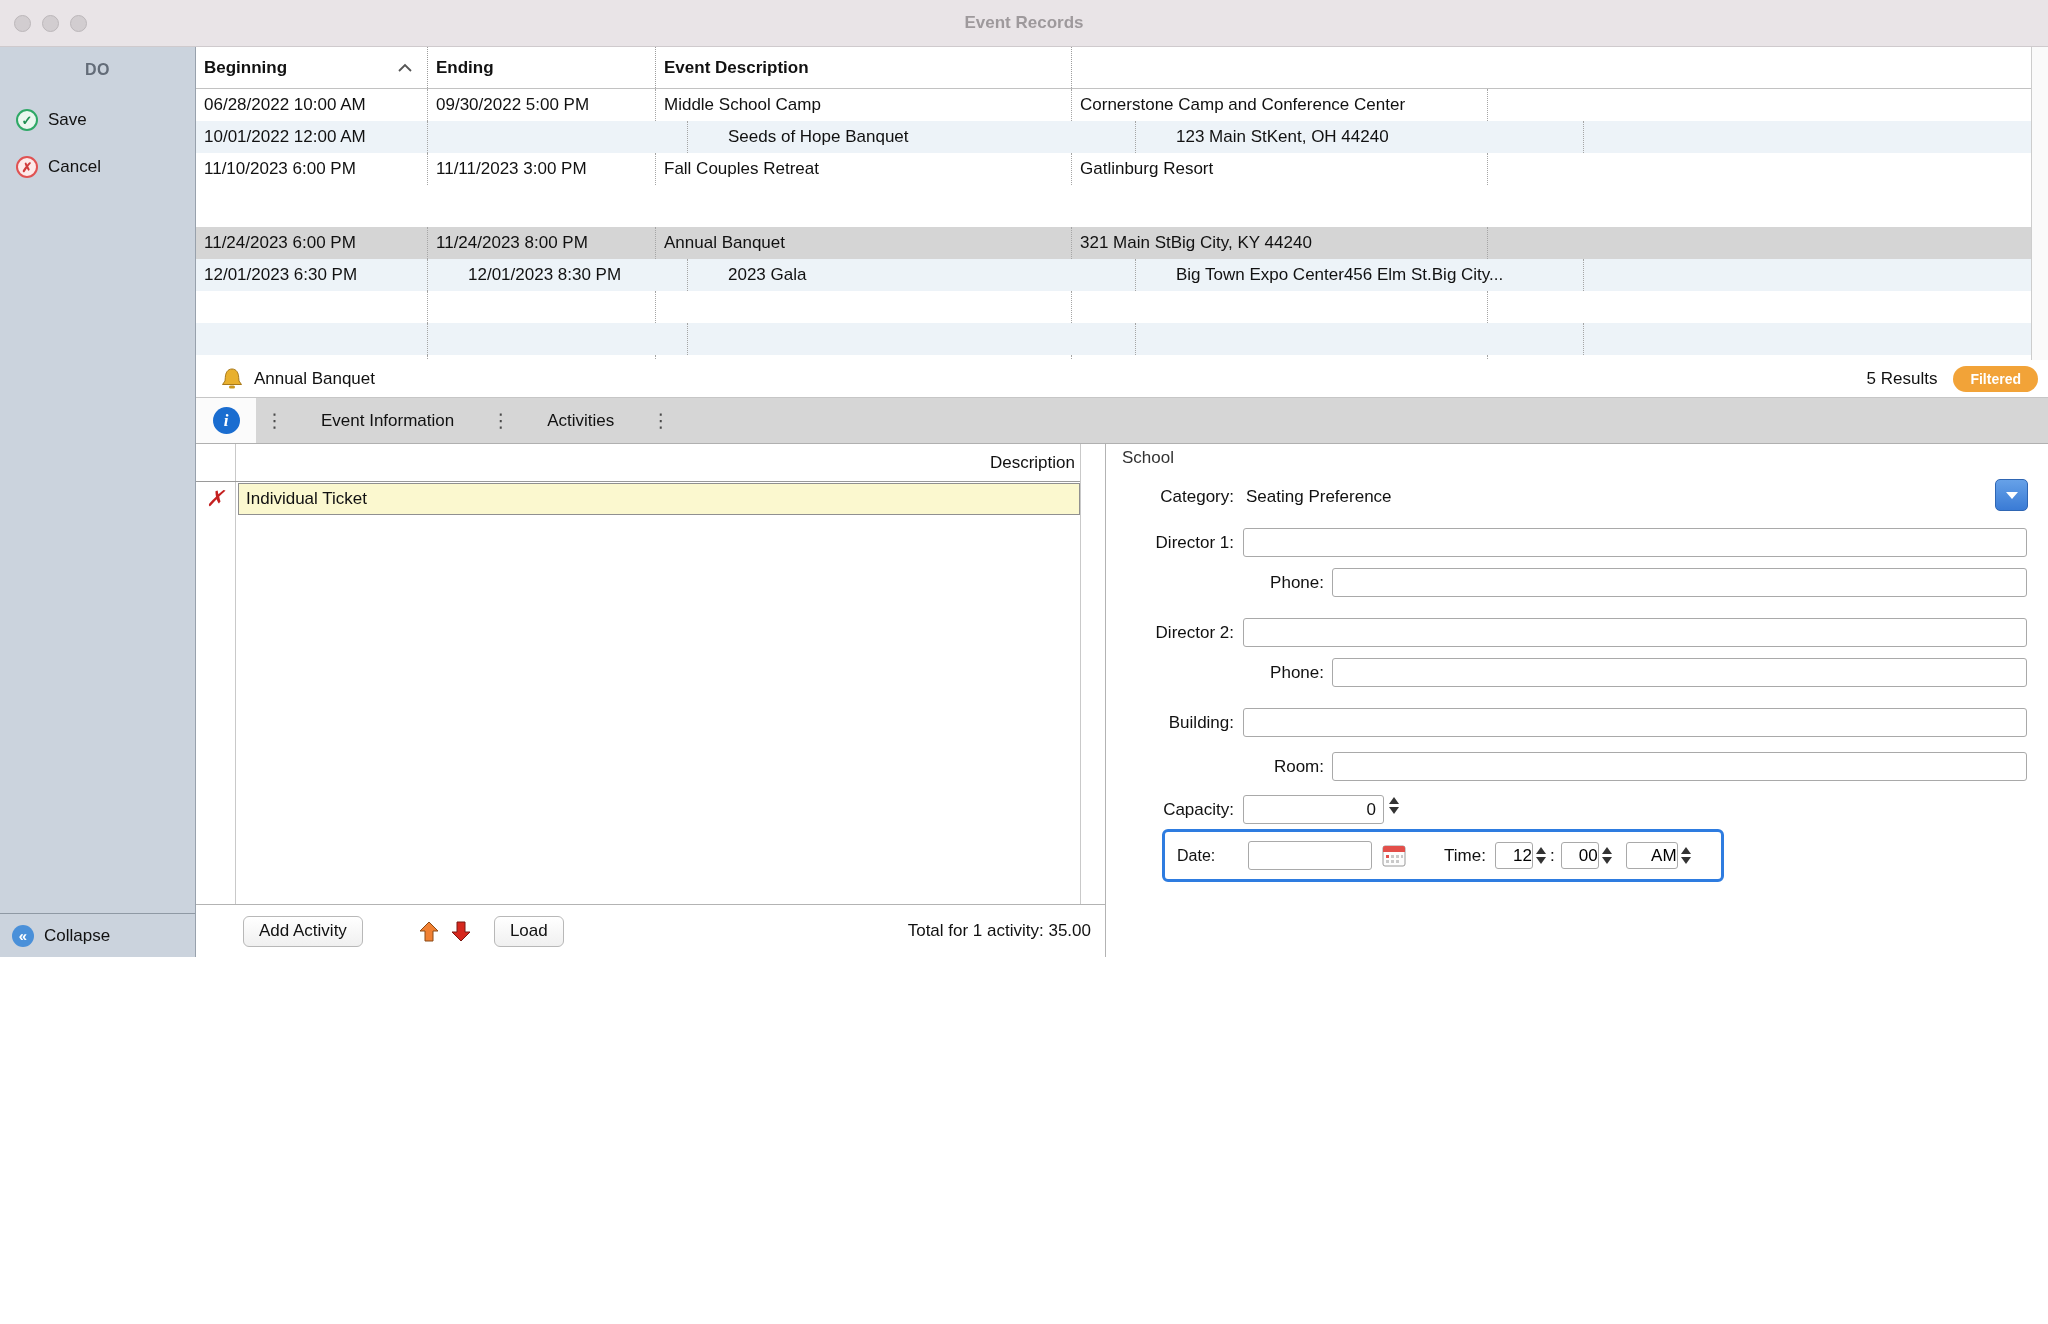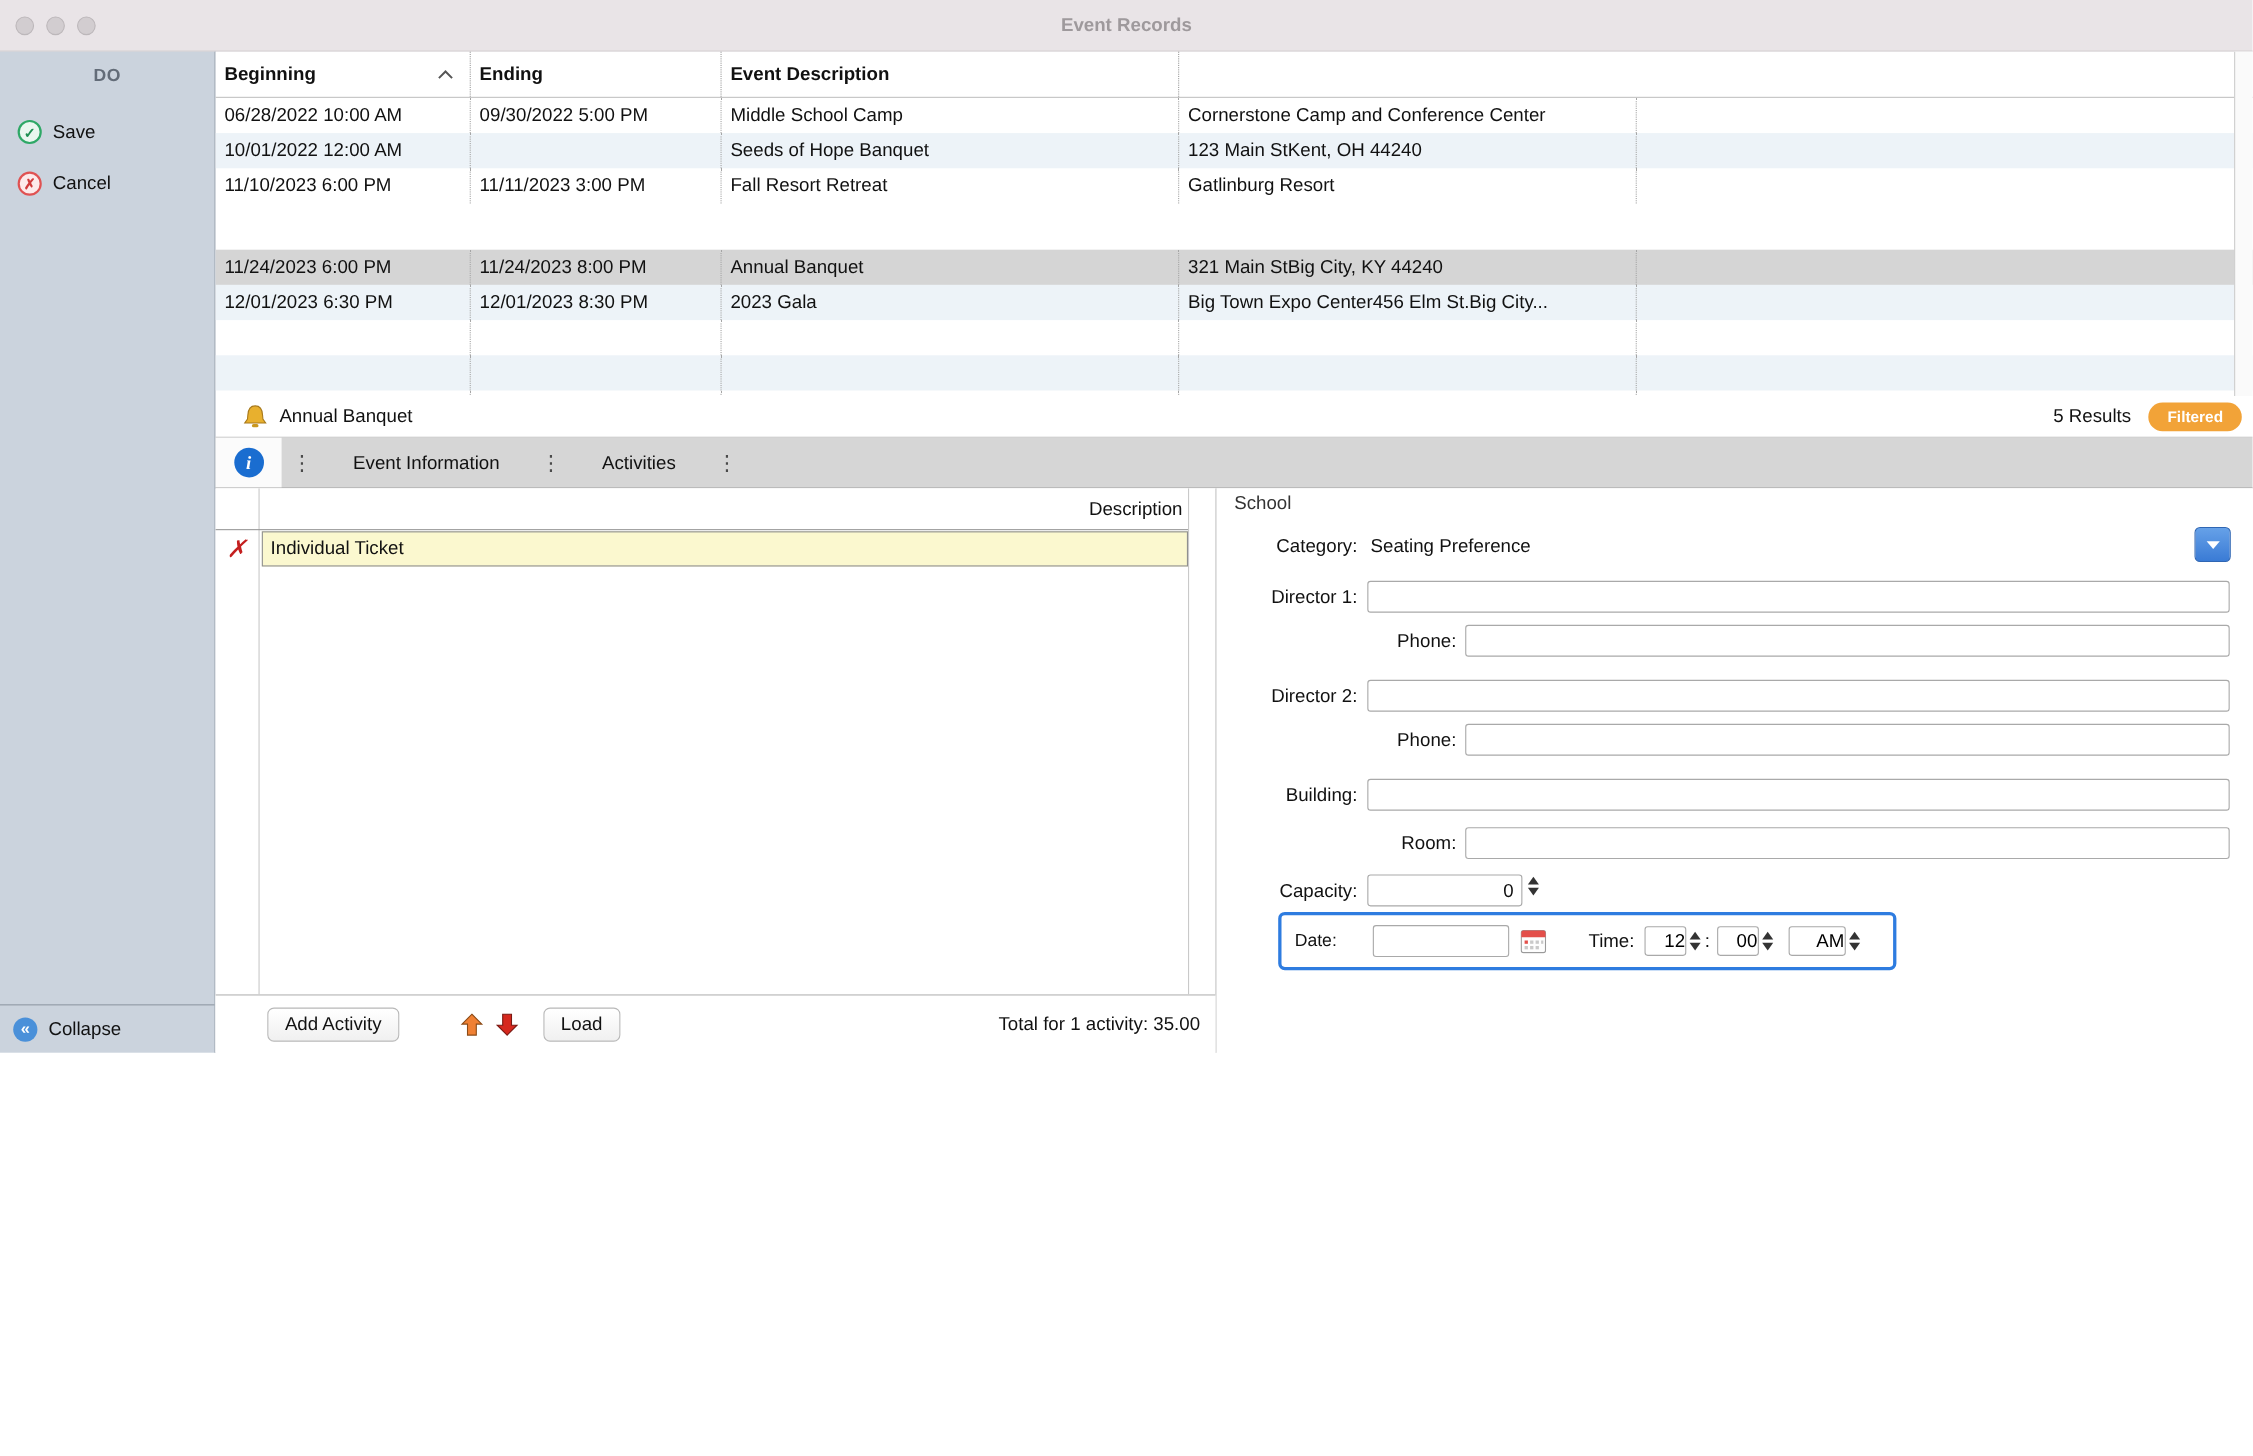--- a/index.html
+++ b/index.html
@@ -31,21 +31,21 @@
   .records { height:313px; position:relative; background:#fff; }
   .thead, .trow { display:grid; grid-template-columns:232px 228px 416px 416px 1fr; }
   .thead { height:42px; border-bottom:1px solid #c2c2c2; }
   .hcell { font-weight:bold; font-size:17px; line-height:41px; padding-left:8px; border-right:1px dotted #9c9c9c; overflow:hidden; white-space:nowrap; display:flex; align-items:center; }
   .hcell:last-child { border-right:none; }
   .hcell .sort-caret { margin-left:auto; margin-right:14px; }
   .tbody { height:271px; overflow:hidden; }
   .trow { height:32px; }
   .tcell { font-size:17px; line-height:31px; padding-left:8px; border-right:1px dotted #a5a5a5; overflow:hidden; white-space:nowrap; }
   .tcell:last-child { border-right:none; }
-  .row-alt { background:#edf3f8; }
+  .row-alt { background:#edf3f8;gap:32px; }
   .row-sel { background:#d5d5d5;margin-top:42px; }
   .scroll-strip { position:absolute; right:0; top:0; width:17px; height:313px; background:#fafafa; border-left:1px solid #cdcdcd; }
 
   
   .section-header { height:38px; background:#fff; border-bottom:1px solid #c6c6c6; display:flex; align-items:center; }
   .bell { margin-left:22px; flex:none; }
   .sec-title { margin-left:8px; font-size:17px; color:#111; }
   .spacer { flex:1; }
   .results { font-size:17px; margin-right:16px; color:#111; }
   .badge { background:#f2a338; color:#fff; font-size:14px; font-weight:bold; height:26px; line-height:26px; padding:0 17px; border-radius:13px; margin-right:10px; }
@@ -159,21 +159,21 @@
           <div class="trow row-alt">
             <div class="tcell">10/01/2022 12:00 AM</div>
             <div class="tcell"></div>
             <div class="tcell">Seeds of Hope Banquet</div>
             <div class="tcell">123 Main StKent, OH 44240</div>
             <div class="tcell"></div>
           </div>
           <div class="trow">
             <div class="tcell">11/10/2023 6:00 PM</div>
             <div class="tcell">11/11/2023 3:00 PM</div>
-            <div class="tcell">Fall Resort Retreat</div>
+            <div class="tcell">Fall Couples Retreat</div>
             <div class="tcell">Gatlinburg Resort</div>
             <div class="tcell"></div>
           </div>
           <div class="trow row-sel">
             <div class="tcell">11/24/2023 6:00 PM</div>
             <div class="tcell">11/24/2023 8:00 PM</div>
             <div class="tcell">Annual Banquet</div>
             <div class="tcell">321 Main StBig City, KY 44240</div>
             <div class="tcell"></div>
           </div>

